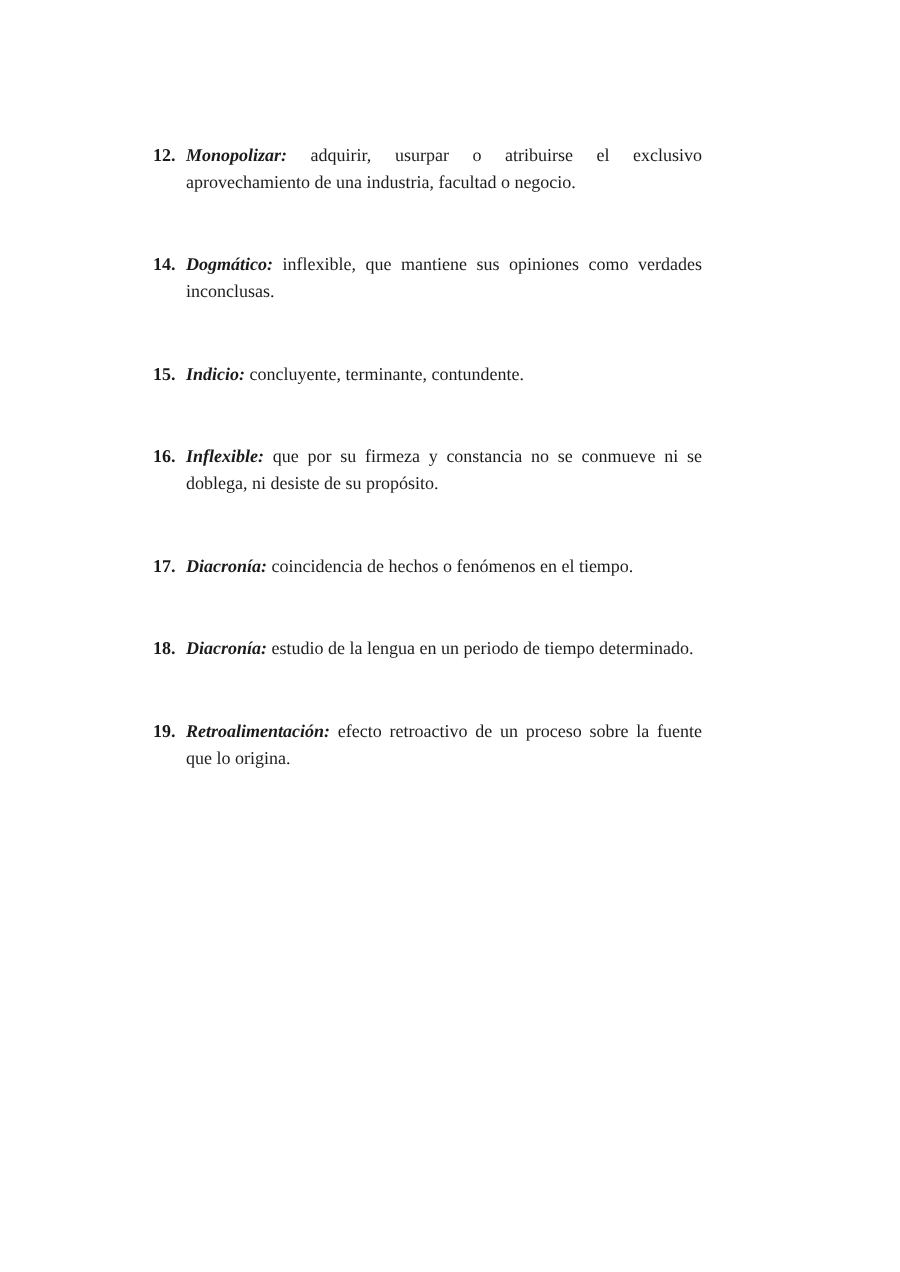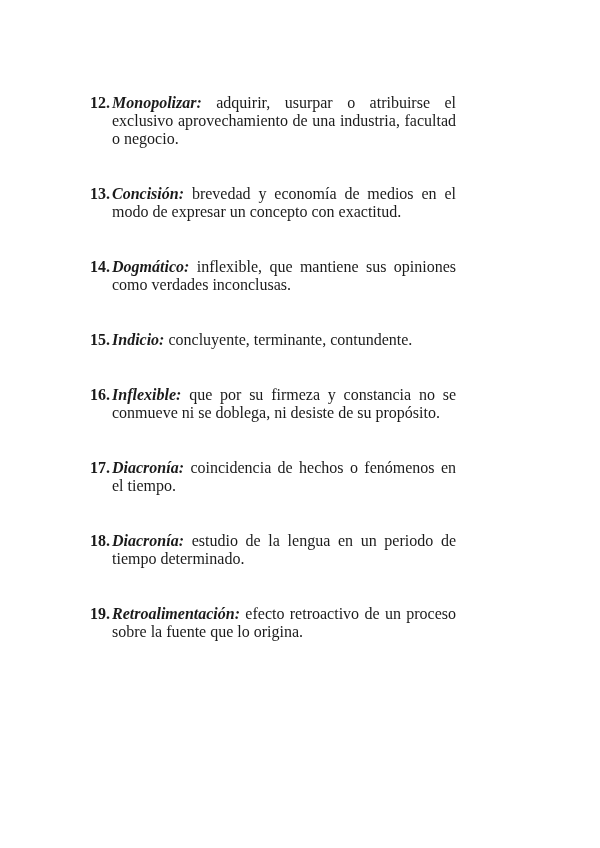--- a/index.html
+++ b/index.html
@@ -8,24 +8,25 @@
     background: #ffffff;
   }
   .page {
     position: relative;
     width: 529px;
     height: 848px;
     background: #ffffff;
     box-sizing: border-box;
     padding: 94px 73px 0 90px;
     font-family: "Liberation Serif", "DejaVu Serif", serif;
-    font-size: 16px;
+    font-size: 12px;
     line-height: 18px;
     color: #1b1b1b;
     overflow: hidden;
+    margin-left: 12px;
   }
   .vocab-list {
     margin: 0;
     padding: 0;
     list-style: none;
   }
   .item {
     position: relative;
     padding-left: 22px;
     margin: 0 0 37px 0;
@@ -51,25 +52,20 @@
 
 <div class="page">
   <div class="vocab-list">
 
     <div class="item">
       <span class="num">12.</span>
       <span class="term">Monopolizar:</span>
       <span class="def">adquirir, usurpar o atribuirse el exclusivo aprovechamiento de una industria, facultad o negocio.</span>
     </div>
 
-    <div class="item">
-      <span class="num">13.</span>
-      <span class="term">Concisión:</span>
-      <span class="def">brevedad y economía de medios en el modo de expresar un concepto con exactitud.</span>
-    </div>
 
     <div class="item">
       <span class="num">14.</span>
       <span class="term">Dogmático:</span>
       <span class="def">inflexible, que mantiene sus opiniones como verdades inconclusas.</span>
     </div>
 
     <div class="item">
       <span class="num">15.</span>
       <span class="term">Indicio:</span>

